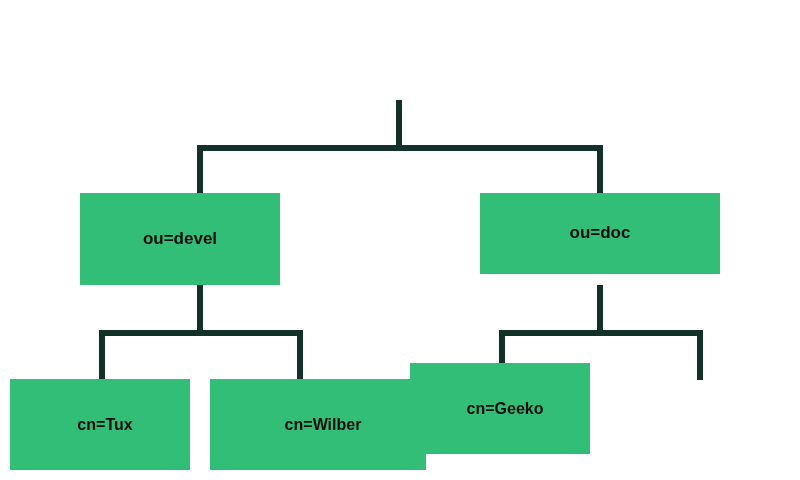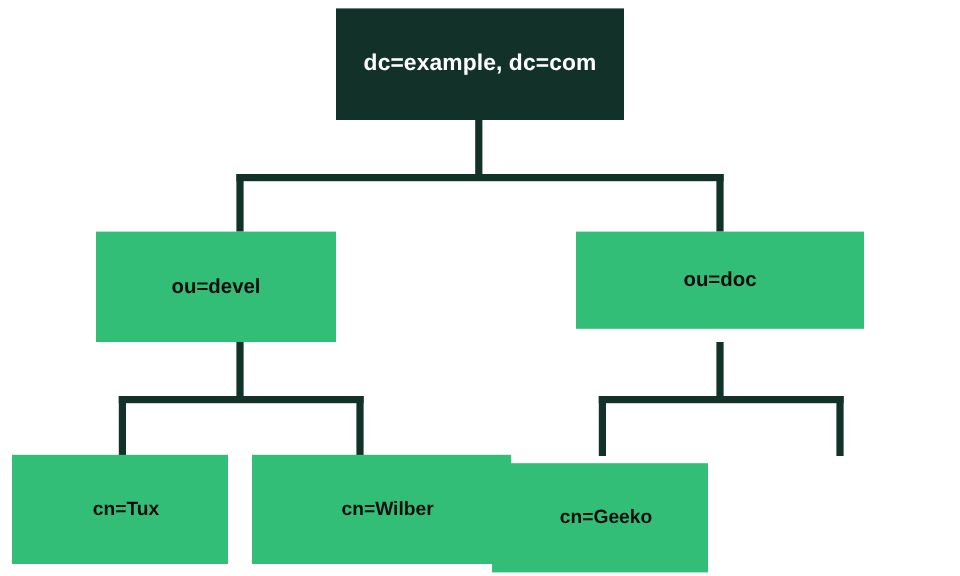--- a/index.html
+++ b/index.html
@@ -65,38 +65,35 @@
   <div class="edge" style="left:197px; top:285px; width:6px; height:48px;"></div>
   <div class="edge" style="left:99px; top:330px; width:204px; height:6px;"></div>
   <div class="edge" style="left:99px; top:330px; width:6px; height:50px;"></div>
   <div class="edge" style="left:297px; top:330px; width:6px; height:50px;"></div>
 
   <div class="edge" style="left:597px; top:285px; width:6px; height:48px;"></div>
   <div class="edge" style="left:499px; top:330px; width:204px; height:6px;"></div>
   <div class="edge" style="left:499px; top:330px; width:6px; height:50px;"></div>
   <div class="edge" style="left:697px; top:330px; width:6px; height:50px;"></div>
 
-  <div class="node node-root" style="left:280px; top:7px; width:240px; height:93px;">
-    <span>dc=example, dc=com</span>
-  </div>
 
   <div class="node node-ou" style="left:80px; top:193px; width:200px; height:92px;">
     <span>ou=devel</span>
   </div>
 
   <div class="node node-ou" style="left:480px; top:193px; width:240px; height:81px;">
     <span>ou=doc</span>
   </div>
 
   <div class="node node-cn" style="left:10px; top:379px; width:180px; height:91px;">
     <span>cn=Tux</span>
   </div>
 
   <div class="node node-cn" style="left:210px; top:379px; width:216px; height:91px;">
     <span>cn=Wilber</span>
   </div>
 
-  <div class="node node-cn" style="left:410px; top:386px; width:180px; height:91px;">
+  <div class="node node-cn" style="left:410px; top:363px; width:180px; height:91px;">
     <span>cn=Geeko</span>
   </div>
 
 
 </div>
 
 </body></html>

